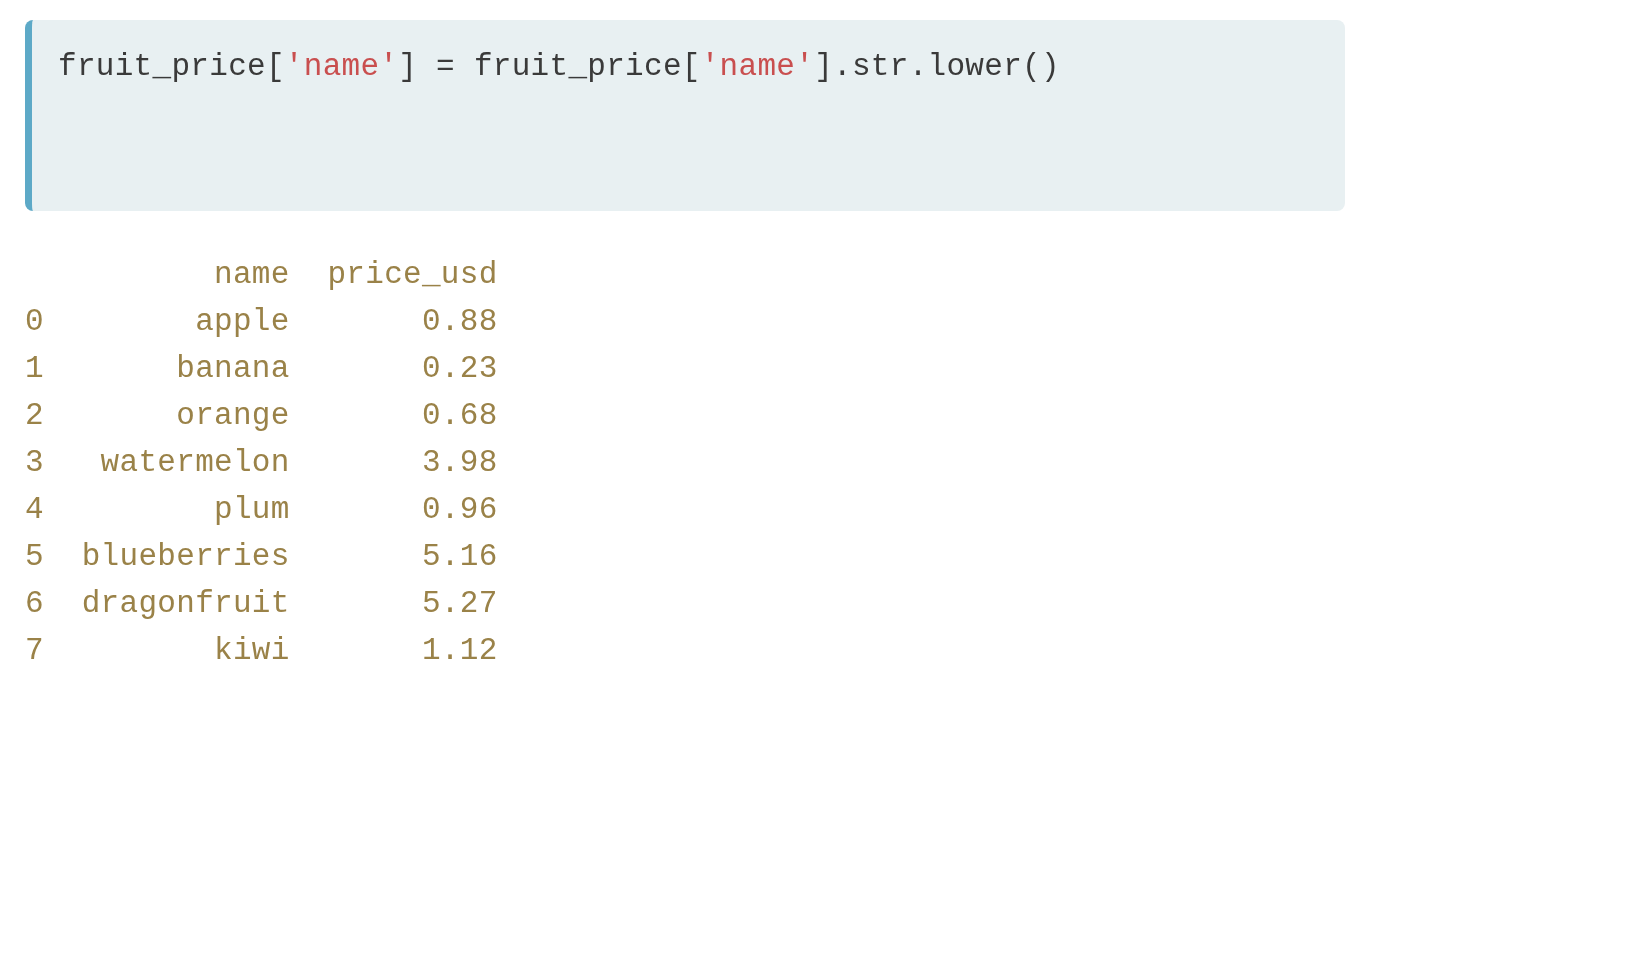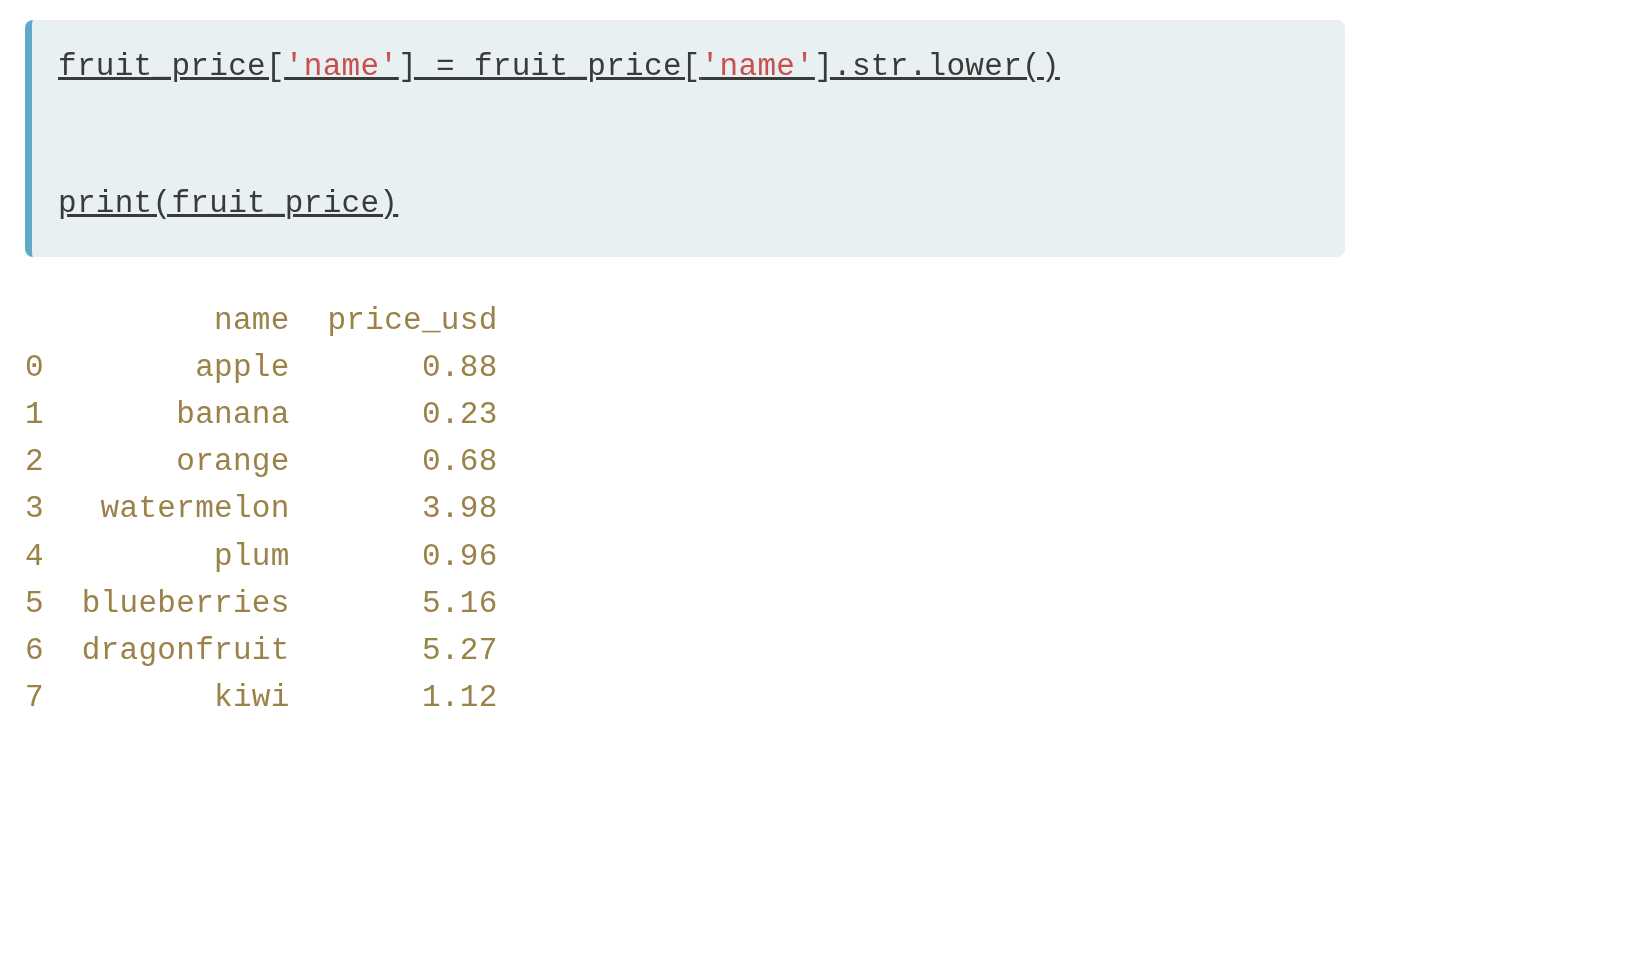--- a/index.html
+++ b/index.html
@@ -20,21 +20,20 @@
       padding: 24px 26px 30px 26px;
       margin-bottom: 40px;
       width: 1320px;
     }
     .code-line {
       font-size: 31px;
       line-height: 1.5;
       color: #3a3a3a;
       white-space: pre;
       letter-spacing: 0.3px;
-      text-decoration: underline;
     }
     .code-line .string {
       color: #c94f4f;
     }
     .code-blank {
       height: 90px;
     }
     .output-block {
       font-family: 'Consolas', 'Monaco', 'Courier New', monospace;
       font-size: 31px;
@@ -43,21 +42,20 @@
       white-space: pre;
       letter-spacing: 0.3px;
     }
   </style>
 </head>
 <body>
 
 <div class="code-block">
   <div class="code-line"><span>fruit_price[</span><span class="string">'name'</span><span>] = fruit_price[</span><span class="string">'name'</span><span>].str.lower()</span></div>
   <div class="code-blank"></div>
-  <div class="code-line">print(fruit_price)</div>
 </div>
 
 <div class="output-block"><span id="output-text">          name  price_usd
 0        apple       0.88
 1       banana       0.23
 2       orange       0.68
 3   watermelon       3.98
 4         plum       0.96
 5  blueberries       5.16
 6  dragonfruit       5.27

